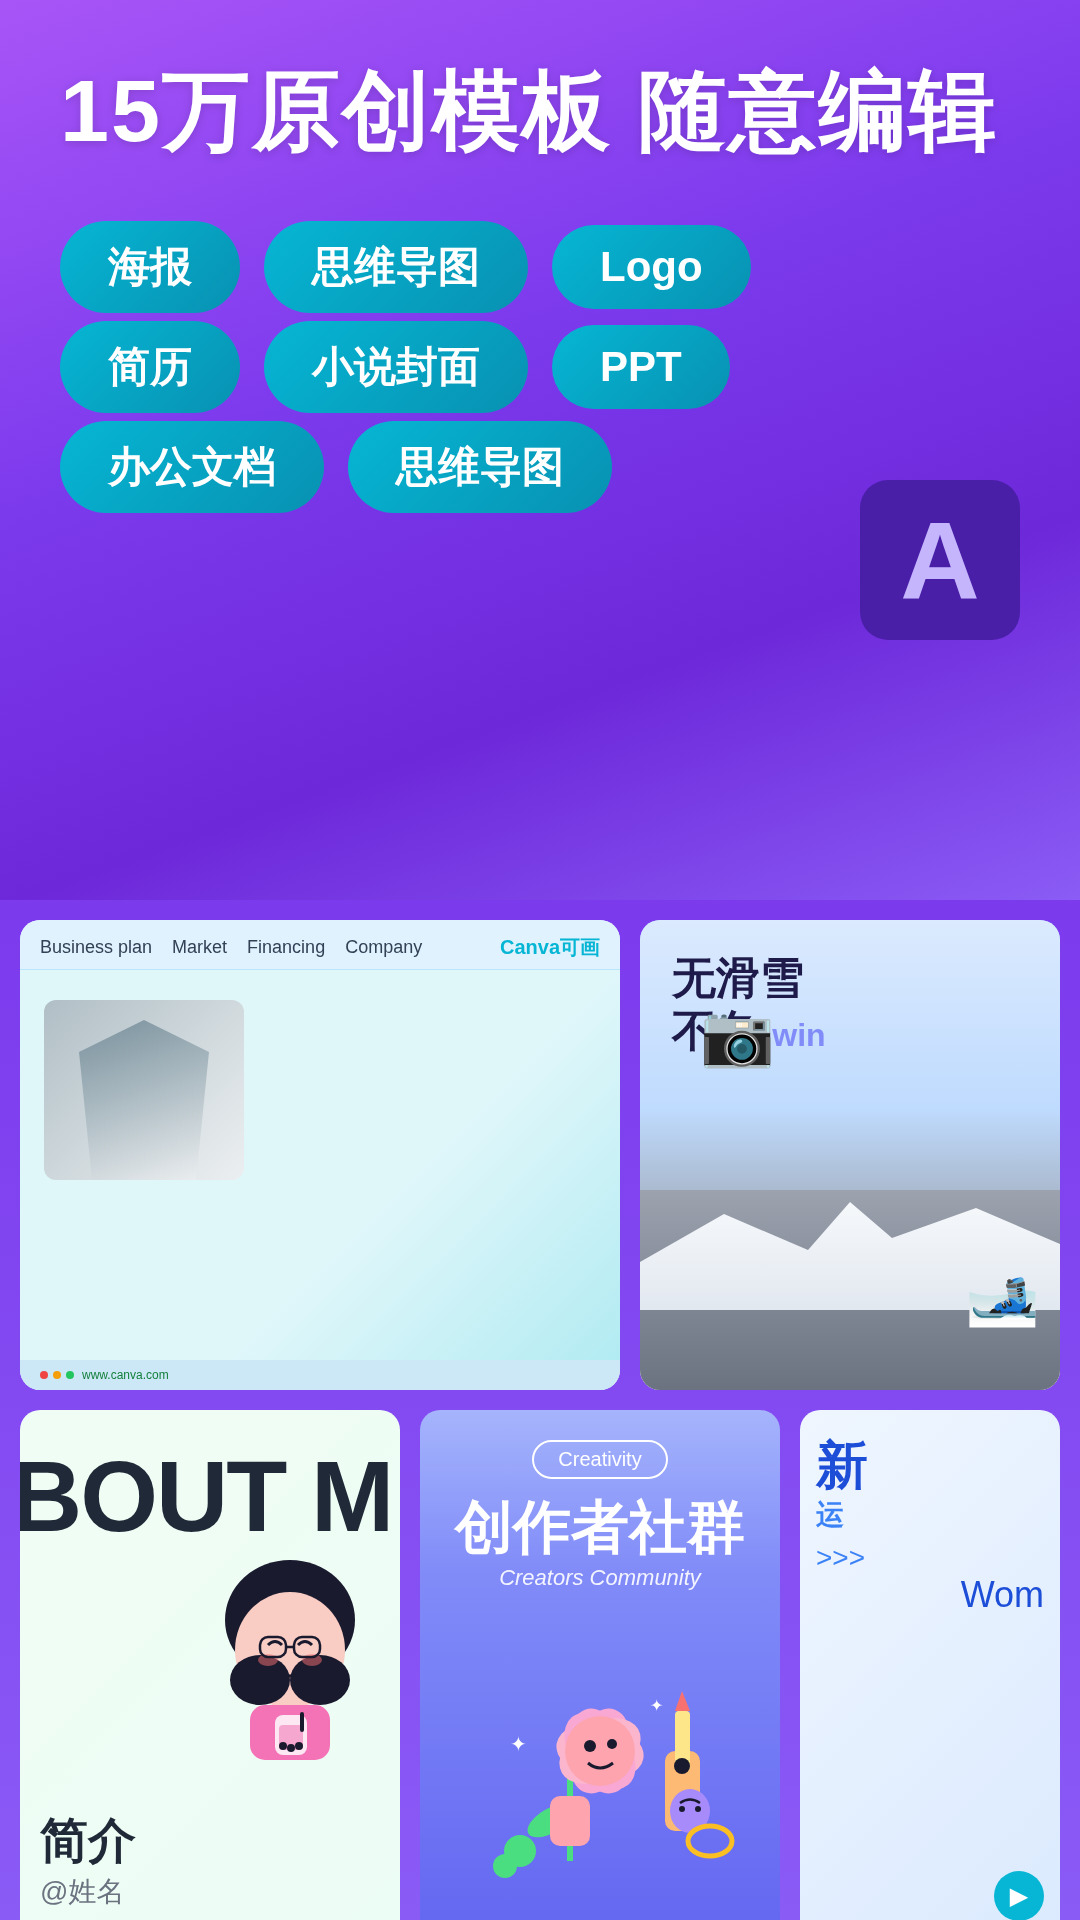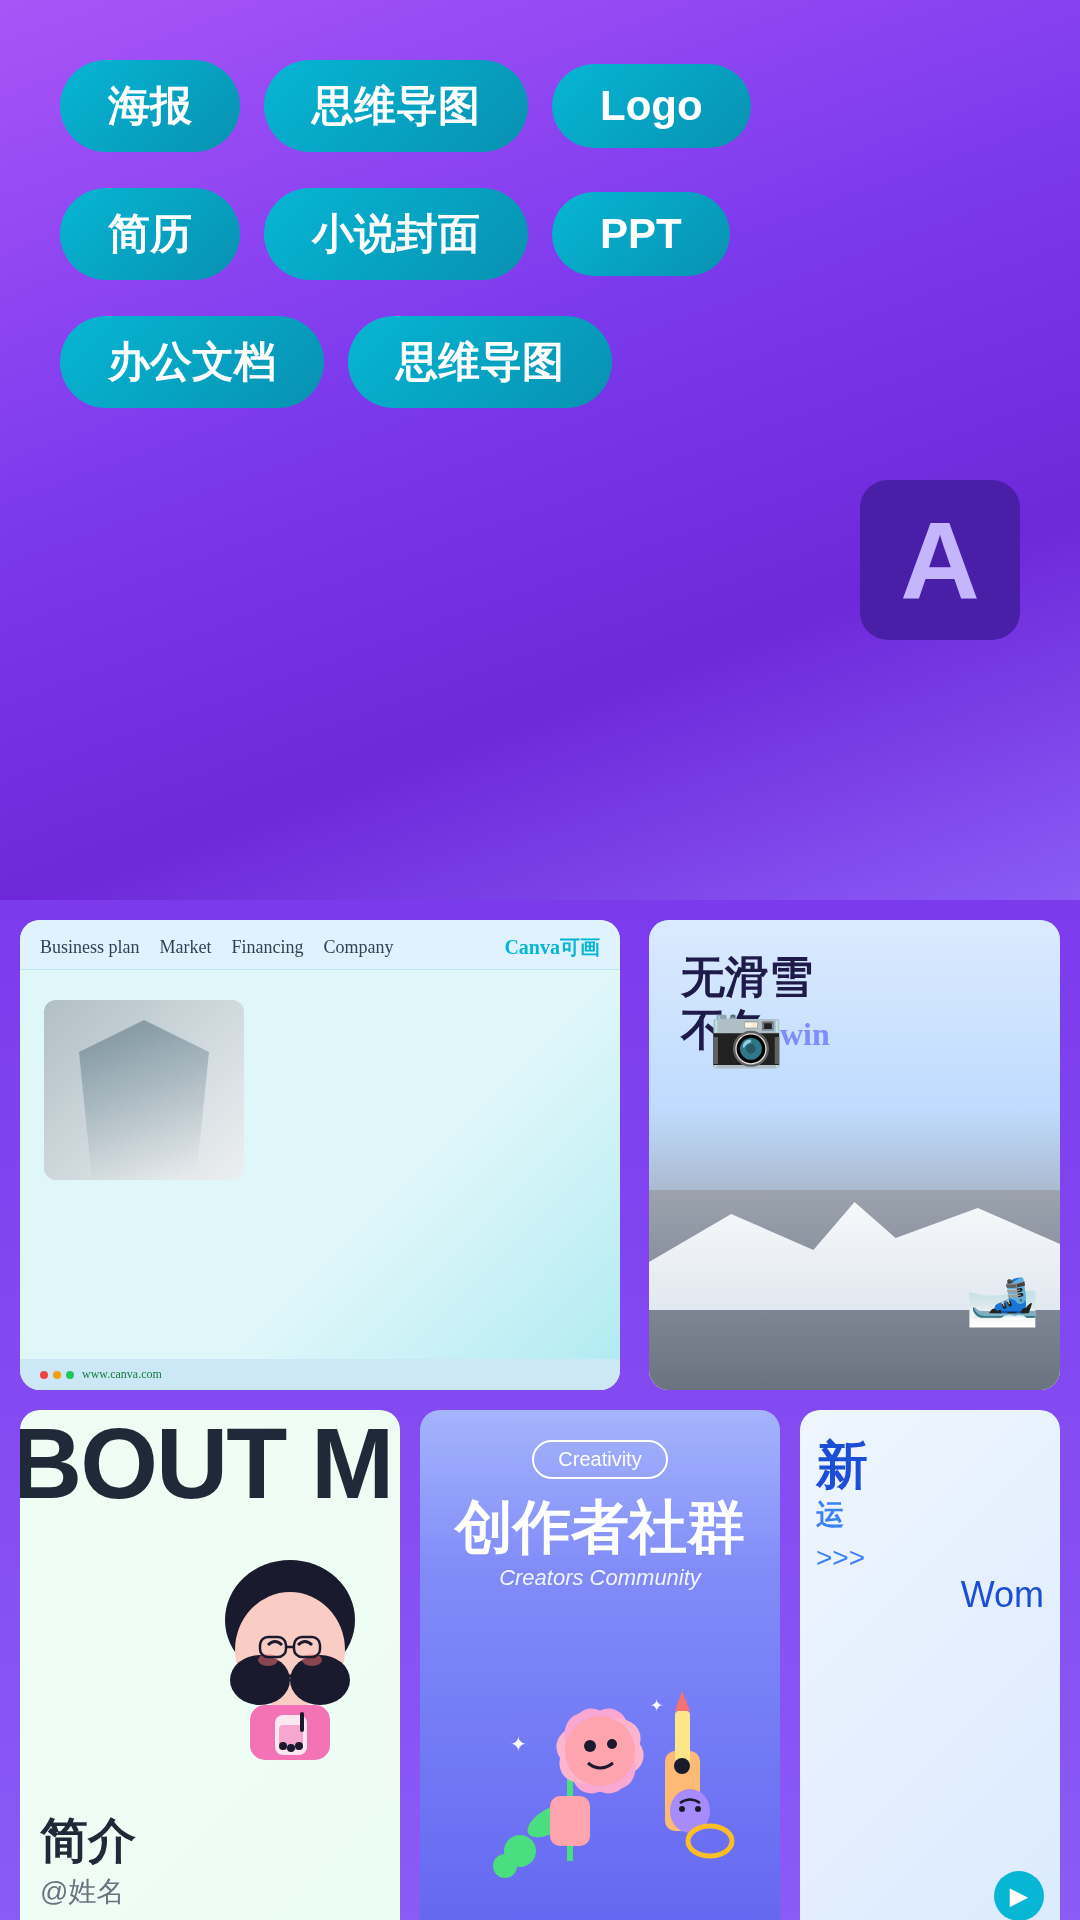--- a/index.html
+++ b/index.html
@@ -27,21 +27,21 @@
       color: #ffffff;
       line-height: 1.15;
       margin-bottom: 60px;
       text-shadow: 0 2px 10px rgba(0,0,0,0.15);
       letter-spacing: 2px;
     }
 
     .tag-grid {
       display: flex;
       flex-direction: column;
-      gap: 36px;
+      gap: 8px;
       margin-bottom: 60px;
     }
 
     .tag-row {
       display: flex;
       flex-direction: row;
       gap: 24px;
       align-items: center;
     }
 
@@ -83,22 +83,21 @@
       position: relative;
       background: linear-gradient(180deg, #7c3aed 0%, #8b5cf6 100%);
       padding: 0;
     }
 
     .cards-row-1 {
       display: flex;
       flex-direction: row;
       width: 100%;
       height: 500px;
-      gap: 9px;
-      font-family: Liberation Serif, serif;
+      gap: 0;
     }
 
     
     .card-business {
       flex: 0 0 600px;
       background: #e0f2fe;
       border-radius: 20px;
       margin: 20px 10px 10px 20px;
       overflow: hidden;
       position: relative;
@@ -289,21 +288,21 @@
       overflow: hidden;
       position: relative;
       display: flex;
       flex-direction: column;
       justify-content: flex-end;
       padding: 30px 20px;
     }
 
     .about-bg-text {
       position: absolute;
-      top: 3px;
+      top: 36px;
       left: -10px;
       font-size: 100px;
       font-weight: 900;
       color: #1f2937;
       line-height: 1;
       white-space: nowrap;
       letter-spacing: -2px;
     }
 
     .about-character {
@@ -461,20 +460,21 @@
       bottom: 60px;
       right: 20px;
       font-size: 60px;
     }
   </style>
 </head>
 <body>
 
 <div class="hero-section">
 
+  <h1 class="hero-title">15万原创模板 随意编辑</h1>
 
   <div class="tag-grid">
     <div class="tag-row">
       <span class="tag-pill">海报</span>
       <span class="tag-pill">思维导图</span>
       <span class="tag-pill">Logo</span>
     </div>
     <div class="tag-row">
       <span class="tag-pill">简历</span>
       <span class="tag-pill">小说封面</span>

